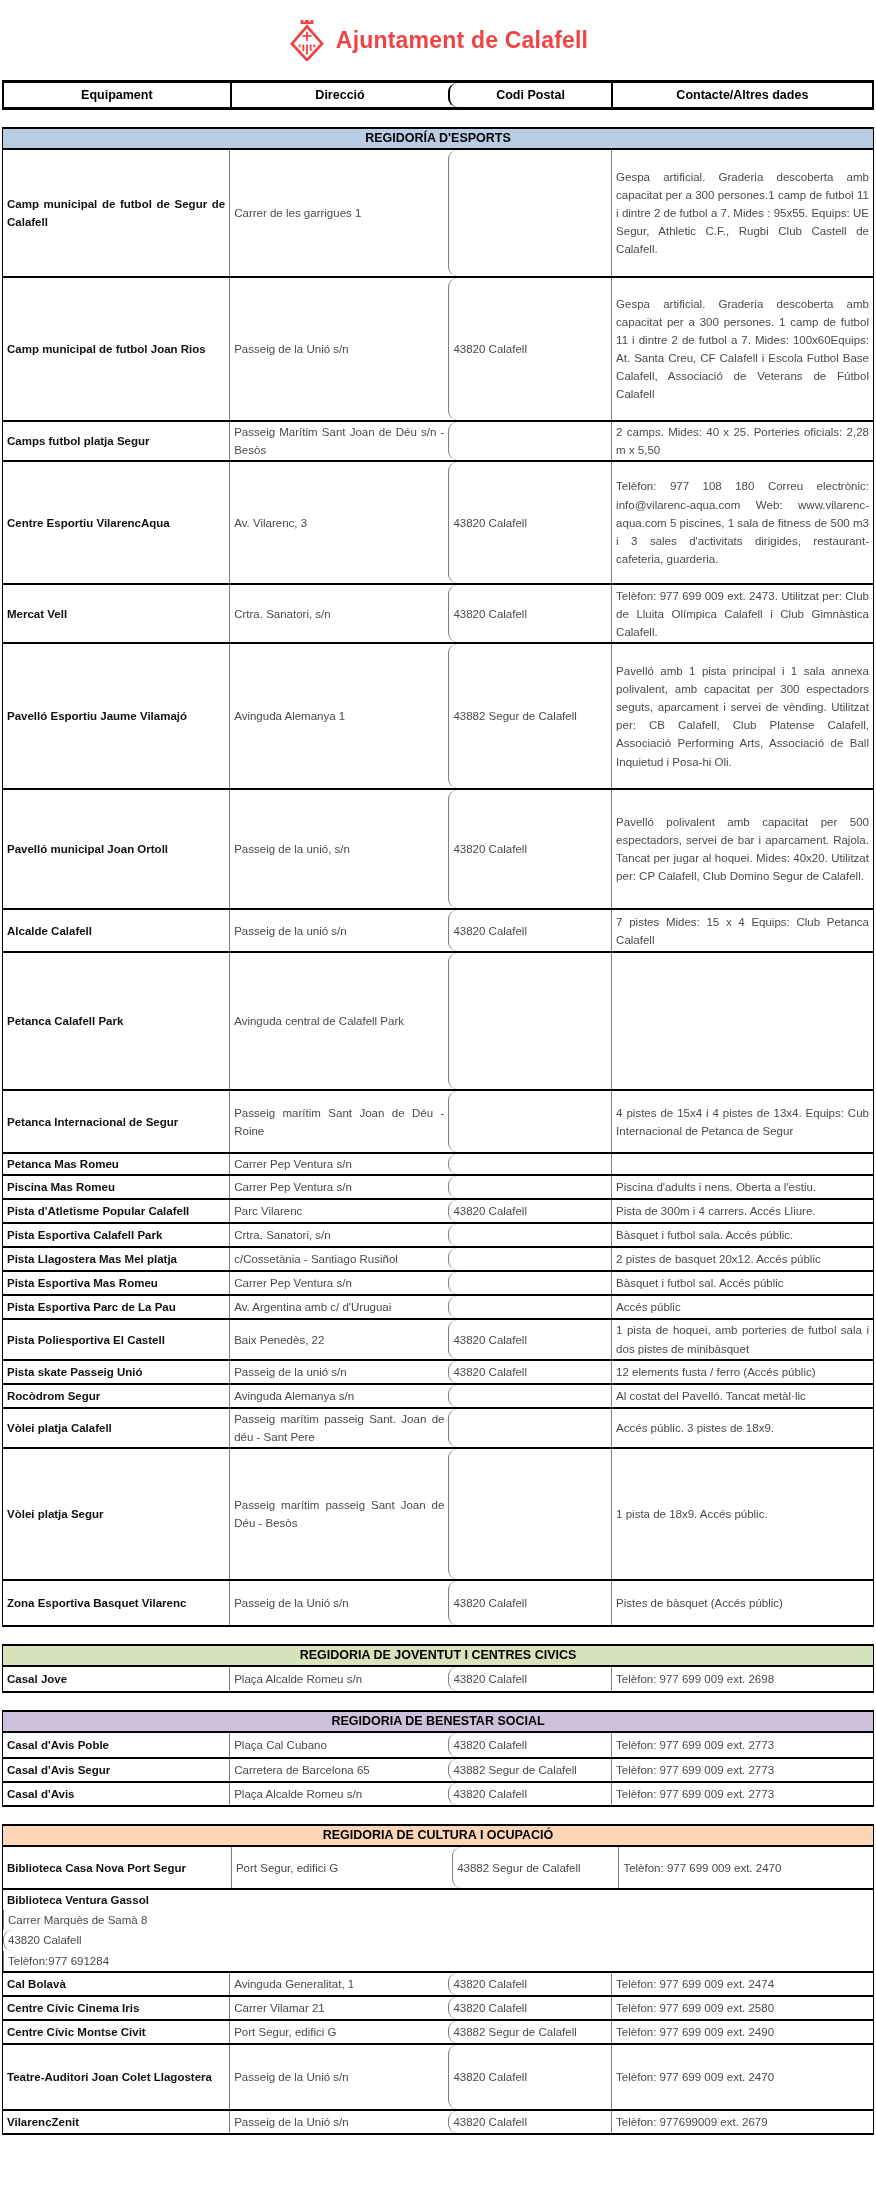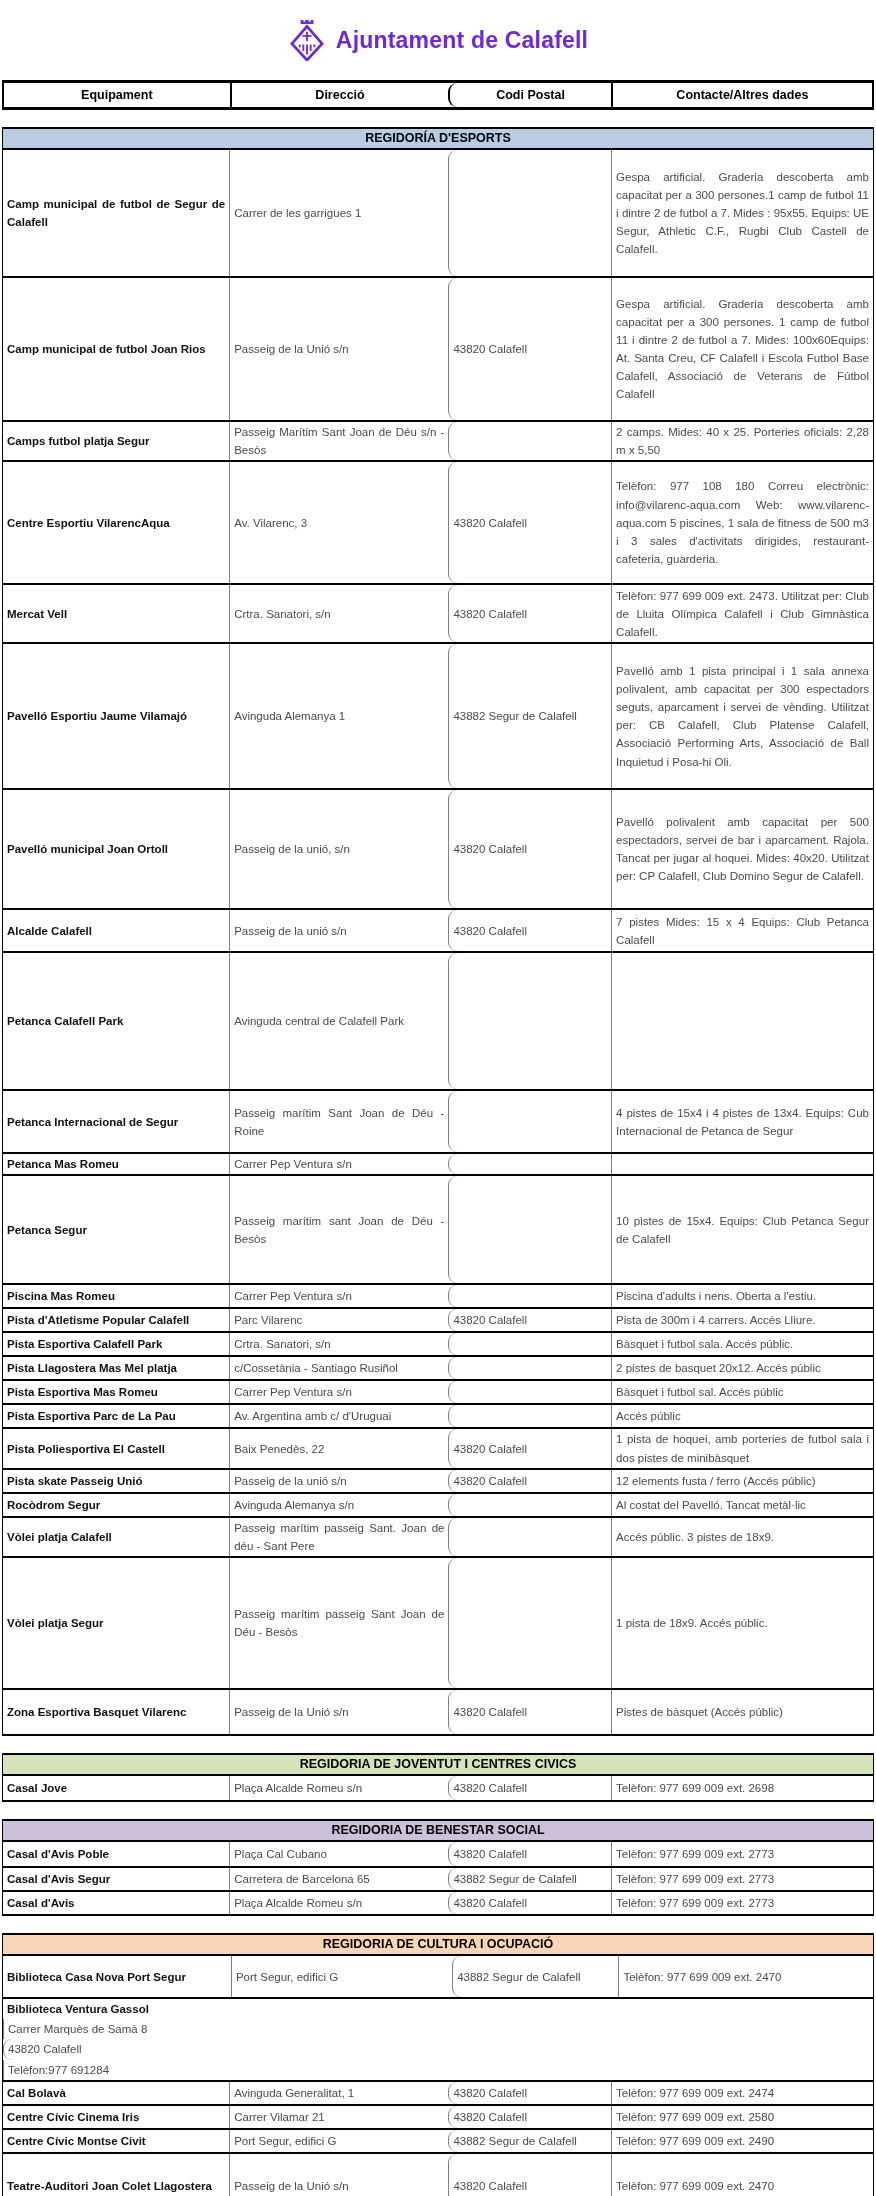--- a/index.html
+++ b/index.html
@@ -80,21 +80,21 @@
   .cell + .cell { border-left:1px solid #7f7f7f; }
   .cell > span { width:100%; text-align:justify; }
   .cell.equip { color:#111; font-weight:bold; }
 </style>
 </head>
 <body>
 
 <div class="page">
 
   <div class="doc-header">
-    <div class="brand" style="color: #6d28d9;">
+    <div class="brand" style="color: #ef4444;">
       <svg class="brand-logo" width="38" height="42" viewBox="0 0 40 46" aria-hidden="true">
 
         <path fill="currentColor" d="M13 1 h3 v2 h2 v-2 h4 v2 h2 v-2 h3 v4.5 h-14 Z"></path>
 
         <path d="M20 8 L36.5 27 L20 45 L3.5 27 Z" fill="none" stroke="currentColor" stroke-width="3"></path>
 
         <path d="M20 14 v10 M15 18.5 h10" fill="none" stroke="currentColor" stroke-width="2"></path>
 
         <path d="M12 28 v3 M16 28 v7 M20 28 v11 M24 28 v7 M28 28 v3" fill="none" stroke="currentColor" stroke-width="2"></path>
       </svg>
@@ -276,34 +276,20 @@
       <span>Carrer Pep Ventura s/n</span>
     </div>
     <div class="cell c3">
       <span></span>
     </div>
     <div class="cell c4">
       <span></span>
     </div>
   </div>
 
-  <div class="row" style="min-height: 107px;">
-    <div class="cell c1 equip">
-      <span>Petanca Segur</span>
-    </div>
-    <div class="cell c2">
-      <span>Passeig marítim sant Joan de Déu - Besòs</span>
-    </div>
-    <div class="cell c3">
-      <span></span>
-    </div>
-    <div class="cell c4">
-      <span>10 pistes de 15x4. Equips: Club Petanca Segur de Calafell</span>
-    </div>
-  </div>
 
   <div class="row" style="min-height: 22px;">
     <div class="cell c1 equip">
       <span>Piscina Mas Romeu</span>
     </div>
     <div class="cell c2">
       <span>Carrer Pep Ventura s/n</span>
     </div>
     <div class="cell c3">
       <span></span>

